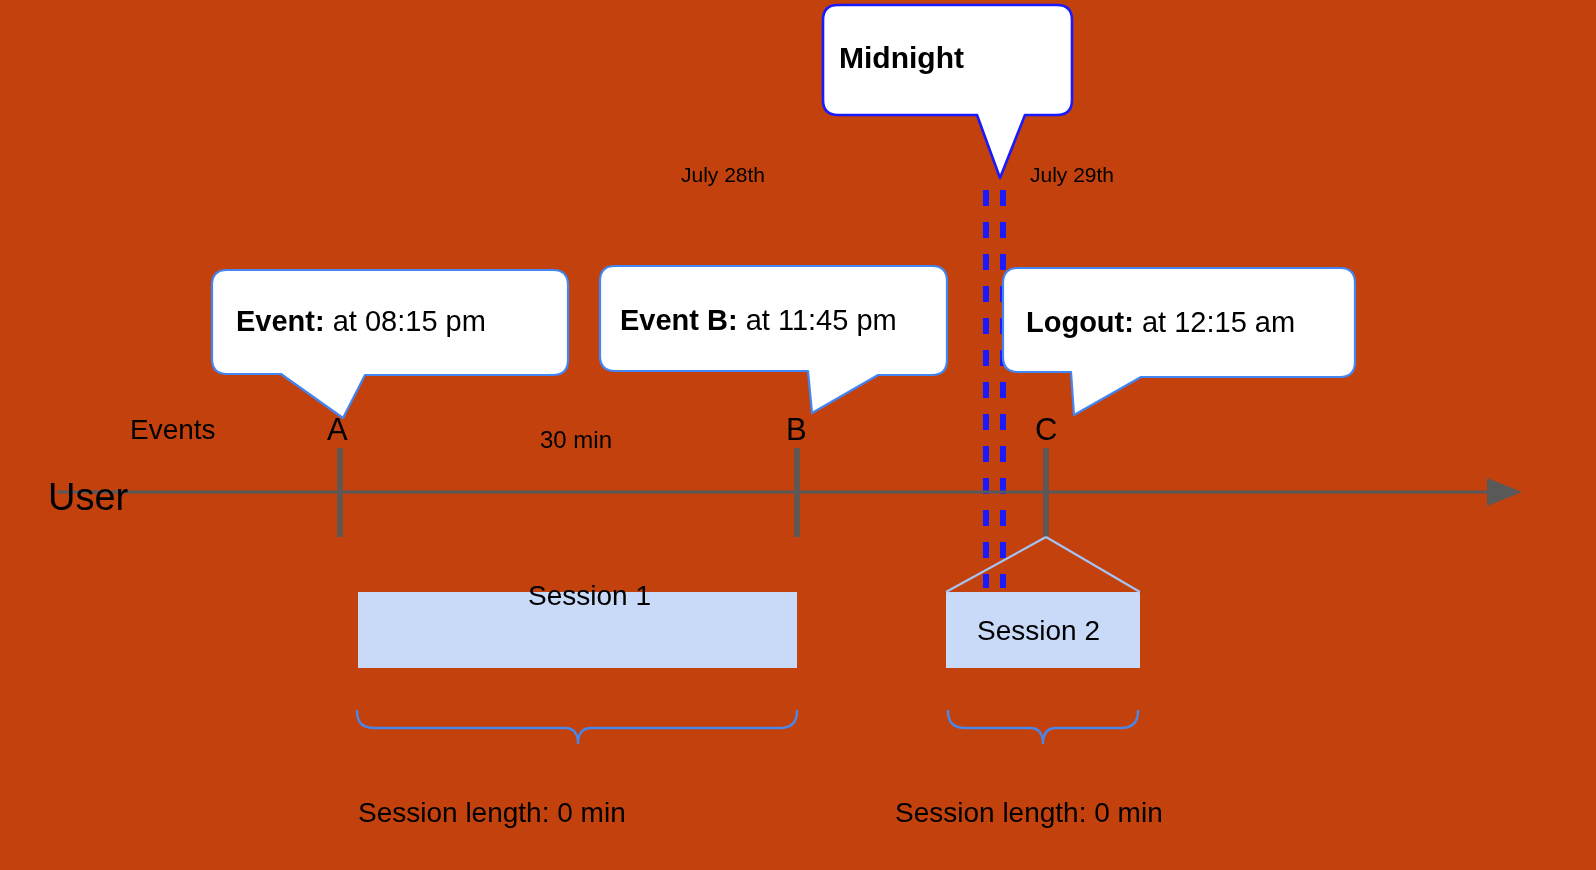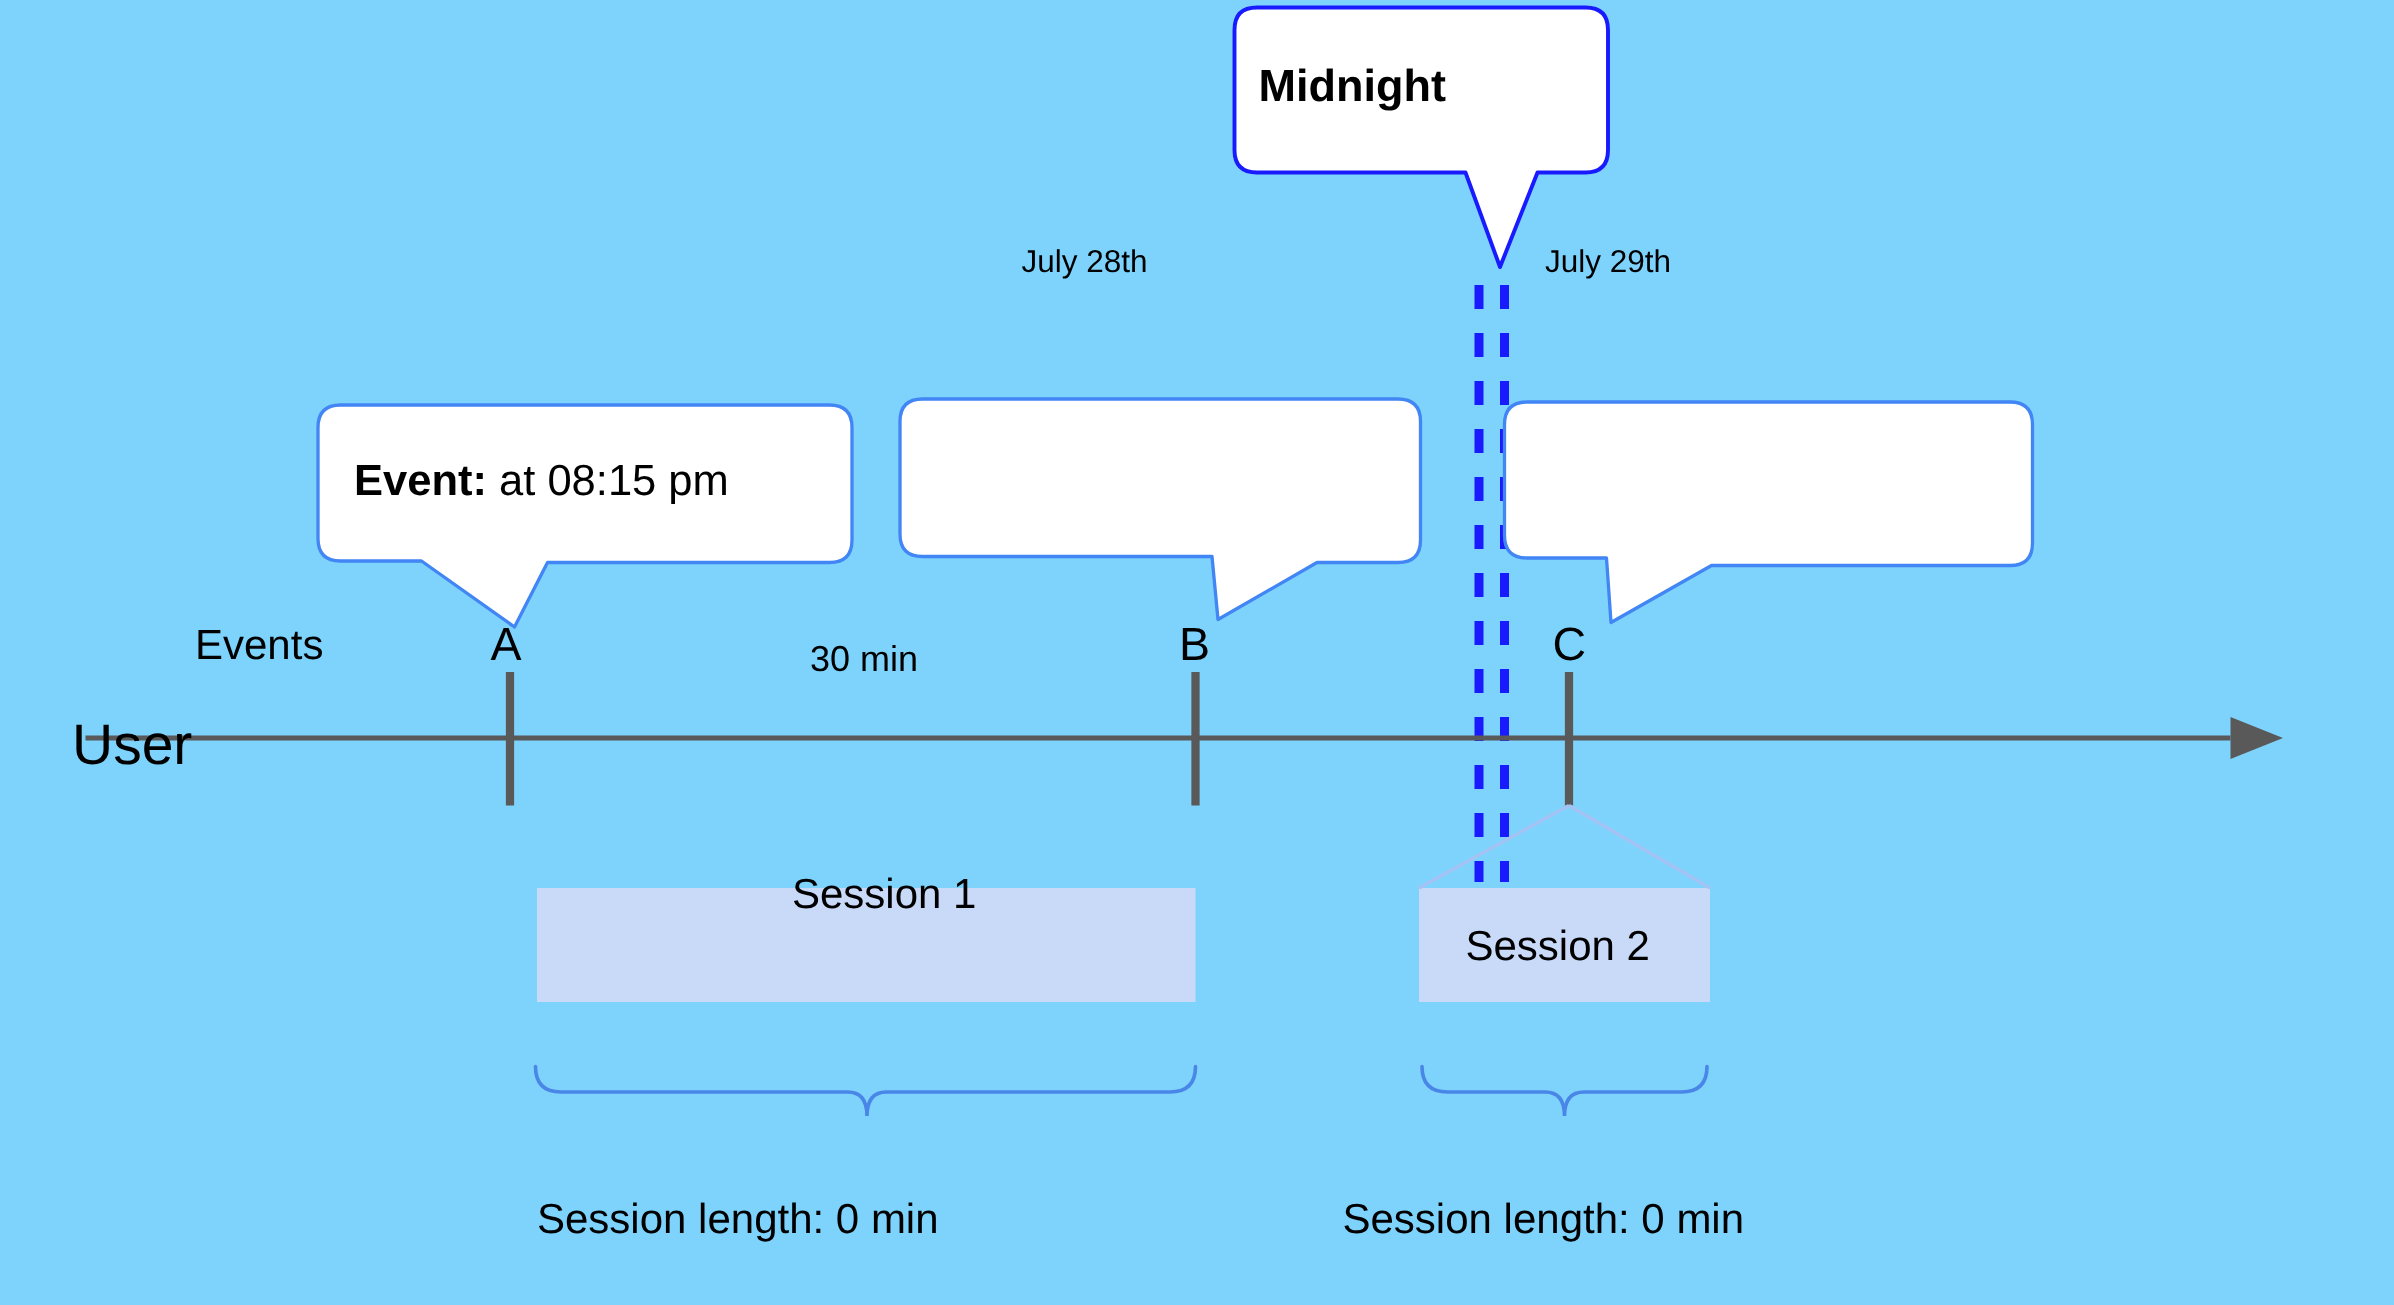--- a/index.html
+++ b/index.html
@@ -8,21 +8,21 @@
     background: #ffffff;
   }
   body {
     font-family: "Liberation Sans", sans-serif;
     color: #000000;
   }
   #canvas {
     position: relative;
     width: 1596px;
     height: 870px;
-    background: #7dd3fc;
+    background: #c2410c;
     overflow: hidden;
     text-align: right;
   }
   #diagram-svg {
     position: absolute;
     left: 0;
     top: 0;
     width: 1596px;
     height: 870px;
   }
@@ -182,21 +182,27 @@
   <div class="lbl midnight-text" style="left:839px; top:43px;">Midnight</div>
 
   <div class="lbl date-text" style="left:681px; top:164px;">July 28th</div>
 
   <div class="lbl date-text" style="left:1030px; top:164px;">July 29th</div>
 
   <div class="lbl callout-text" style="left:236px; top:307px;">
     <span class="strong">Event:</span><span> at 08:15 pm</span>
   </div>
 
-
+  <div class="lbl callout-text" style="left:620px; top:306px;">
+    <span class="strong">Event B:</span><span> at 11:45 pm</span>
+  </div>
+
+  <div class="lbl callout-text" style="left:1026px; top:308px;">
+    <span class="strong">Logout:</span><span> at 12:15 am</span>
+  </div>
 
   <div class="lbl events-label" style="left:130px; top:416px;">Events</div>
 
   <div class="lbl event-letter" style="left:327px; top:414px;">A</div>
 
   <div class="lbl event-letter" style="left:786px; top:414px;">B</div>
 
   <div class="lbl event-letter" style="left:1035px; top:414px;">C</div>
 
   <div class="lbl gap-label" style="left:540px; top:428px;">30 min</div>

